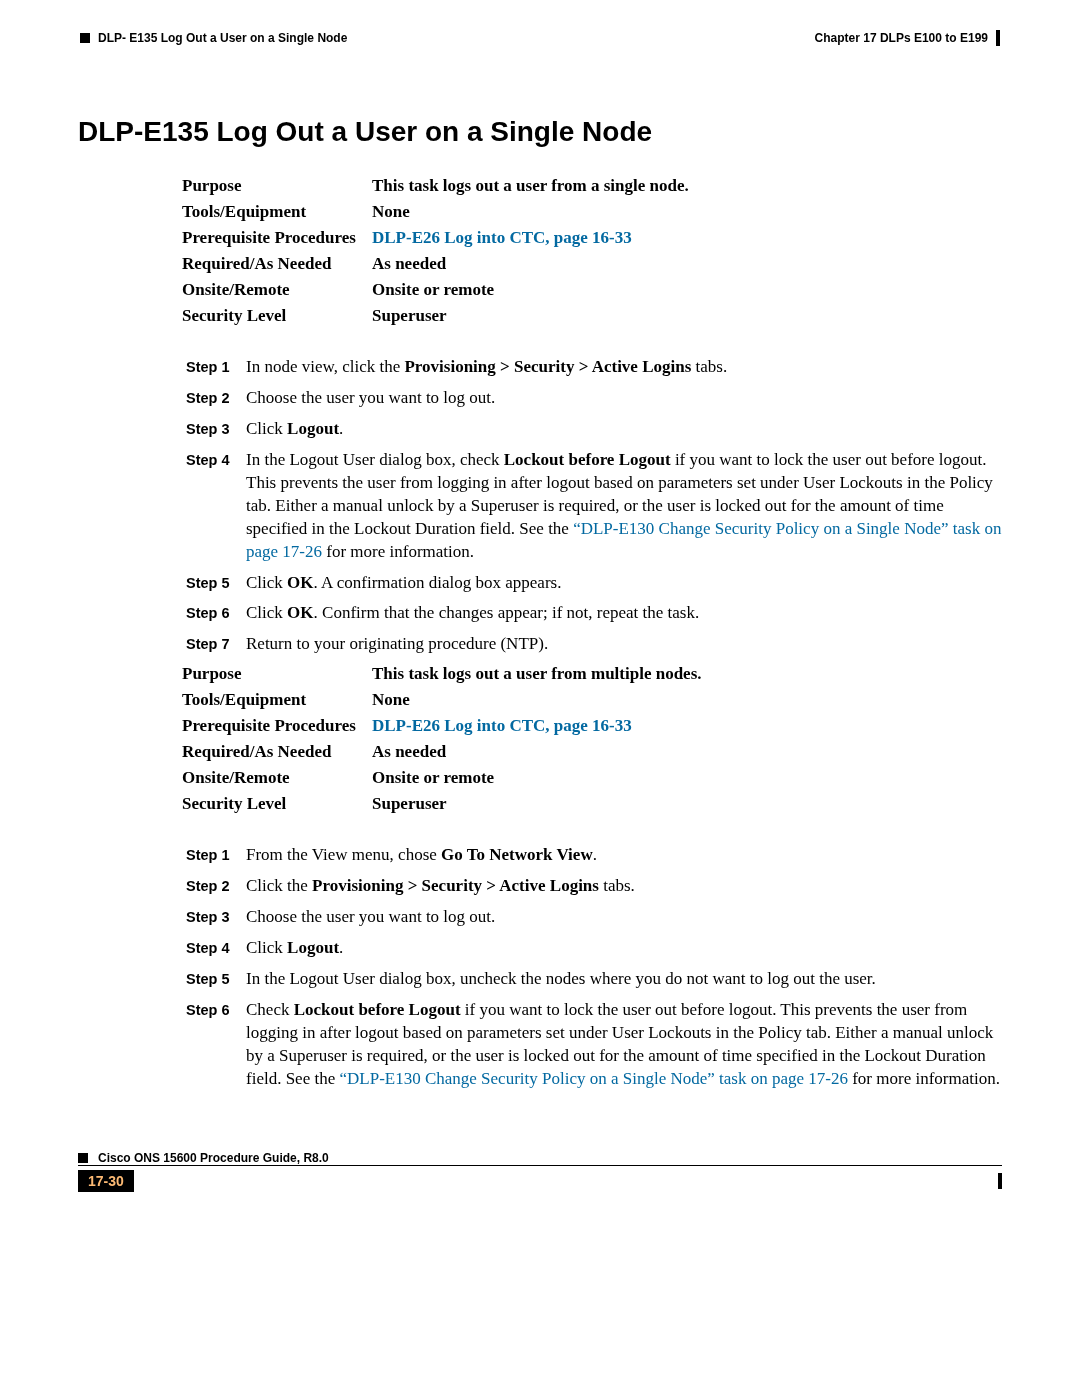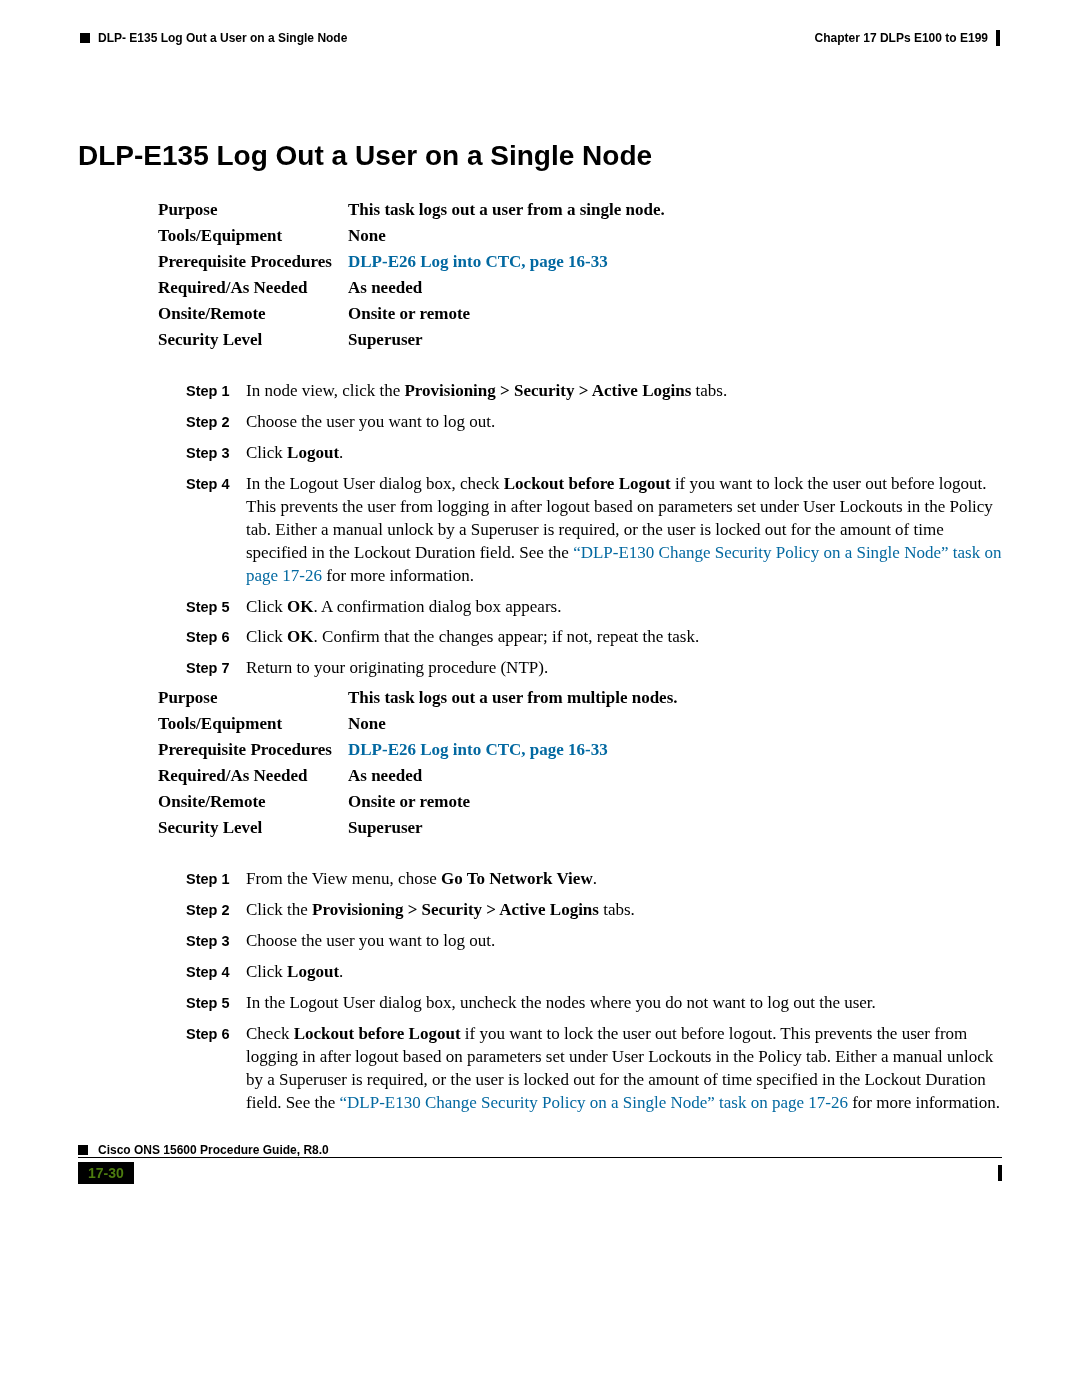--- a/index.html
+++ b/index.html
@@ -45,25 +45,25 @@
   .rule {
     width: 4px;
     height: 16px;
     background: #000;
     display: inline-block;
   }
   .section-title {
     font-family: Arial, Helvetica, sans-serif;
     font-weight: bold;
     font-size: 28px;
-    margin-top: 94px;
+    margin-top: 70px;
     margin-bottom: 28px;
   }
   .spec-table {
-    margin-left: 80px;
+    margin-left: 104px;
     margin-bottom: 30px;
     font-size: 17px;
   }
   .spec-row {
     display: flex;
     margin-bottom: 6px;
   }
   .spec-label {
     font-weight: bold;
     width: 190px;
@@ -92,36 +92,36 @@
     margin-left: 48px;
   }
   .step-body {
     flex: 1;
   }
   a.link {
     color: #0369a1;
     text-decoration: none;
   }
   .footer {
-    margin-top: 28px;
+    margin-top: 60px;
     text-align: center;
   }
   .footer-line {
     border-top: 1px solid #000;
     margin-bottom: 4px;
   }
   .footer-bar {
     display: flex;
     align-items: center;
     gap: 10px;
     font-family: Arial, Helvetica, sans-serif;
   }
   .page-num {
     background: #000;
-    color: #4d7c0f;
+    color: #fdba74;
     font-weight: bold;
     font-size: 14px;
     padding: 3px 10px;
   }
   .footer-title {
     font-weight: bold;
     font-size: 12px;
   }
   .footer-right-rule {
     margin-left: auto;

